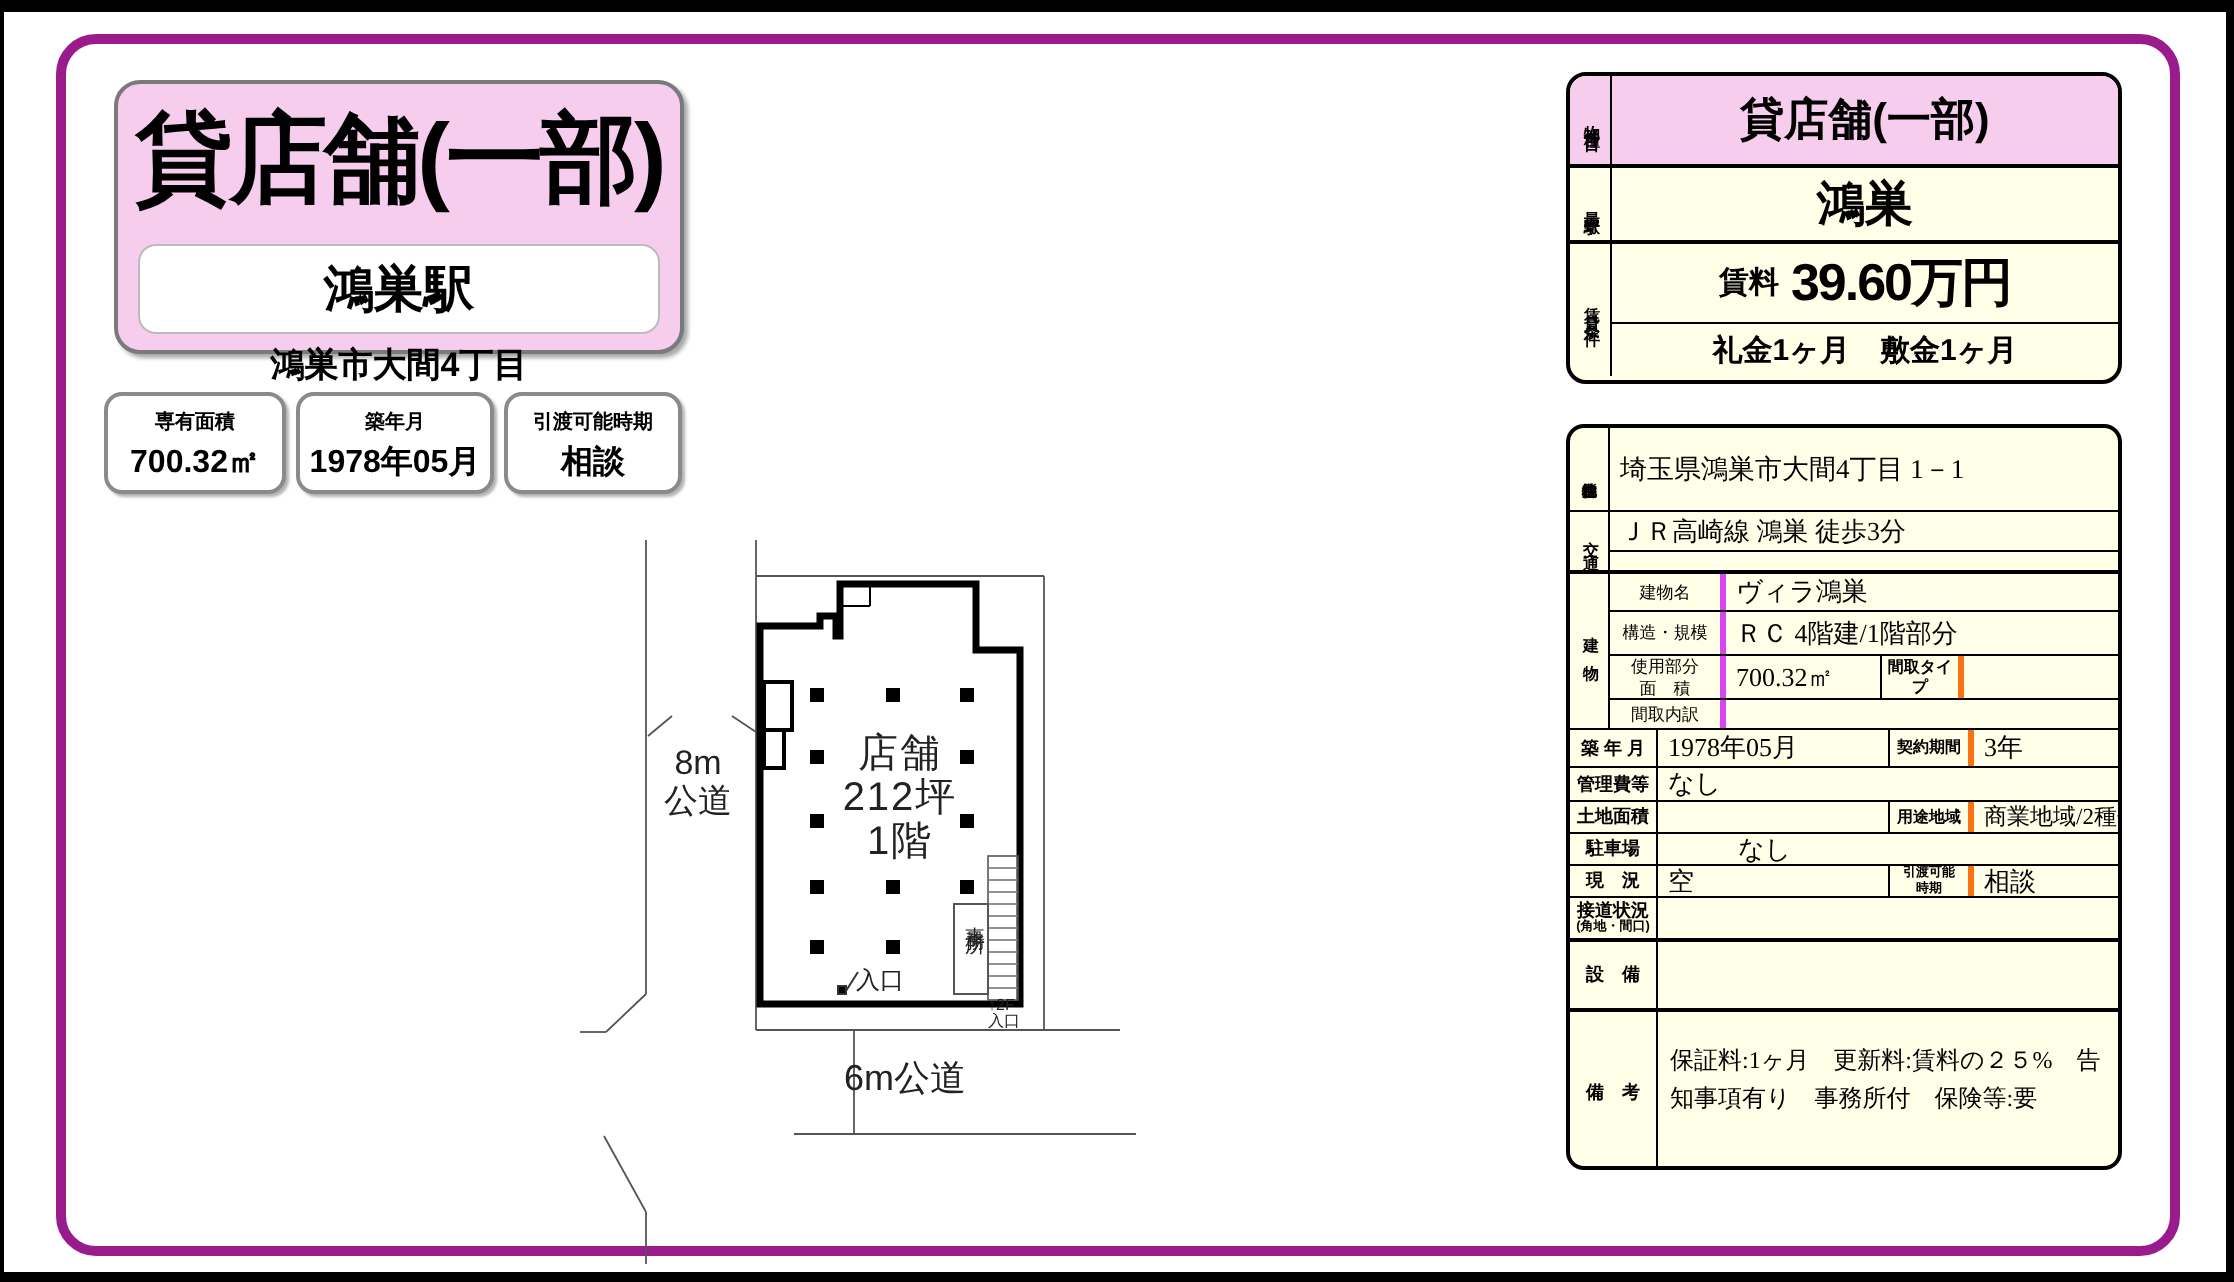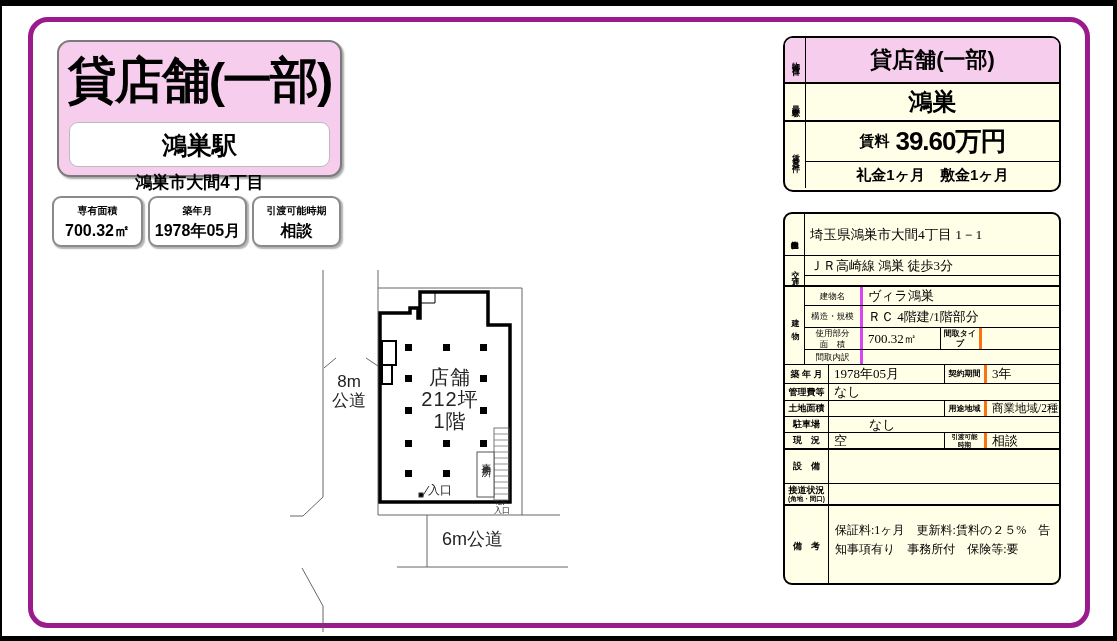--- a/index.html
+++ b/index.html
@@ -38,21 +38,21 @@
   .floorplan { position:absolute; left:290px; top:262px; width:310px; height:372px; }
   .fp-text { position:absolute; color:#222; }
   .shop-label { left:105px; top:104px; width:110px; text-align:center;
     font-size:20px; line-height:22px; letter-spacing:1px; }
   .entrance-label { left:138px; top:220px; font-size:12px; }
   .office-label { left:189px; top:193px; font-size:10px; writing-mode:vertical-rl;
     text-orientation:upright; letter-spacing:2px; }
   .up2f-label { left:204px; top:237px; font-size:8px; line-height:8px; }
   .road-left-label { left:36px; top:110px; width:46px; text-align:center;
     font-size:17px; line-height:19px; }
-  .road-bottom-label { left:152px; top:265px; font-size:18px; }
+  .road-bottom-label { left:132px; top:265px; font-size:18px; }
 
   
   .sumtab { position:absolute; left:783px; top:36px; width:278px; height:156px;
     border:2.5px solid #000; border-radius:10px; overflow:hidden; background:#fffee7; }
   .srow { display:flex; width:100%; }
   .srow + .srow { border-top:2px solid #000; }
   .s-r1 { height:44px; background:#f6cdec; }
   .s-r2 { height:38px; }
   .s-r34 { height:68px; }
   .slabel { width:21px; border-right:1.5px solid #000; display:flex;
@@ -315,31 +315,31 @@
   <div class="dr" style="height:16px;">
     <div class="dlab-h">現　況</div>
     <div class="dval br" style="flex:none;width:116px;">空</div>
     <div class="lab2" style="width:42px;">
       <span class="tiny">引渡可能</span>
       <span class="tiny">時期</span>
     </div>
     <div class="dval">相談</div>
   </div>
 
-  <div class="dr thick" style="height:35px;">
-    <div class="dlab-h">設　備</div>
-    <div class="dval"></div>
-  </div>
-
   <div class="dr" style="height:21px;">
     <div class="dlab-h">
       <span>接道状況</span>
       <span class="tiny">(角地・間口)</span>
     </div>
     <div class="dval"></div>
   </div>
 
+  <div class="dr thick" style="height:35px;">
+    <div class="dlab-h">設　備</div>
+    <div class="dval"></div>
+  </div>
+
   <div class="dr thick" style="height:83px;">
     <div class="dlab-h">備　考</div>
     <div class="notes">保証料:1ヶ月　更新料:賃料の２５%　告知事項有り　事務所付　保険等:要</div>
   </div>
 
 </div>
 
 </body></html>

